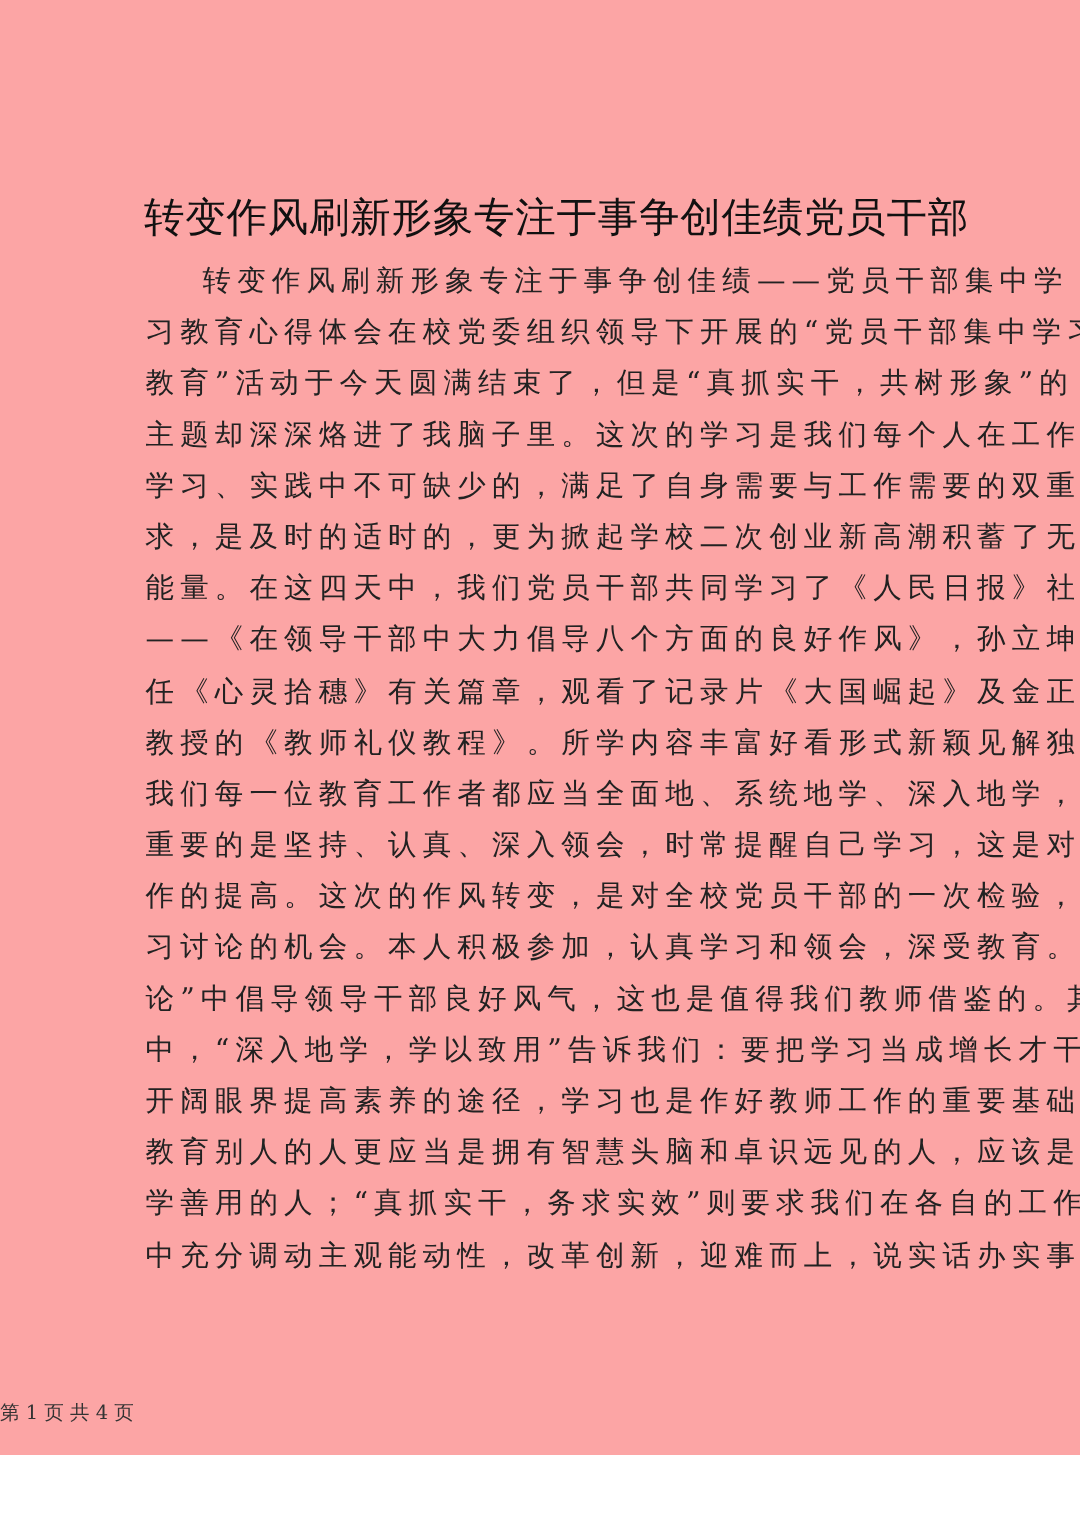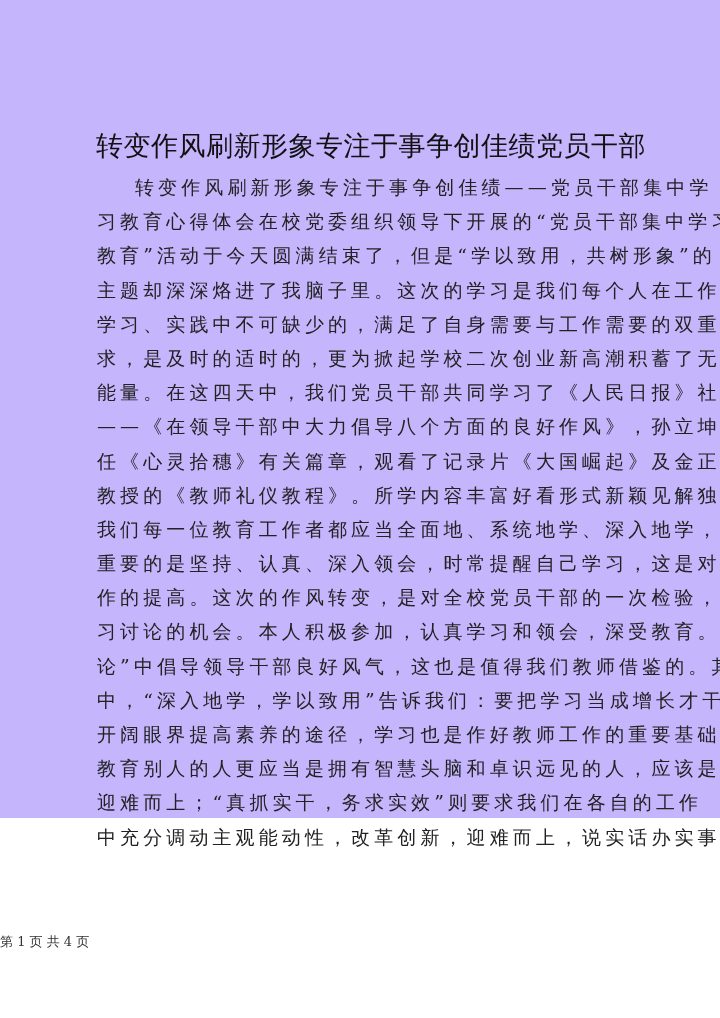--- a/index.html
+++ b/index.html
@@ -1,17 +1,17 @@
 <!DOCTYPE html>
 <html><head>
   <meta charset="utf-8">
   <style>
     html, body { margin: 0; padding: 0; background: #ffffff; }
     body { width: 720px; height: 1018px; position: relative; overflow: hidden; }
-    .page { position: absolute; left: 0; top: 0; width: 720px; height: 818px; background: #c4b5fd; }
+    .page { position: absolute; left: 0; top: 0; width: 720px; height: 970px; background: #fca5a5; }
     .title {
       position: absolute; left: 96px; top: 128px; width: 540px;
       font-family: "DejaVu Sans", sans-serif; font-size: 27px; line-height: 36px;
       color: #111; white-space: nowrap; letter-spacing: 0.5px;
     }
     .body-text {
       position: absolute; left: 97px; top: 170px; width: 540px;
       font-family: "DejaVu Serif", serif; font-size: 19px;
       color: #222;
     }
@@ -27,34 +27,34 @@
   </style>
 </head>
 <body>
 
 <div class="page">
   <div class="title">转变作风刷新形象专注于事争创佳绩党员干部</div>
 
   <div class="body-text">
     <div class="line indent">转变作风刷新形象专注于事争创佳绩——党员干部集中学</div>
     <div class="line">习教育心得体会在校党委组织领导下开展的“党员干部集中学习</div>
-    <div class="line">教育”活动于今天圆满结束了，但是“学以致用，共树形象”的</div>
+    <div class="line">教育”活动于今天圆满结束了，但是“真抓实干，共树形象”的</div>
     <div class="line">主题却深深烙进了我脑子里。这次的学习是我们每个人在工作、</div>
     <div class="line">学习、实践中不可缺少的，满足了自身需要与工作需要的双重要</div>
     <div class="line">求，是及时的适时的，更为掀起学校二次创业新高潮积蓄了无穷</div>
     <div class="line">能量。在这四天中，我们党员干部共同学习了《人民日报》社论</div>
     <div class="line">——《在领导干部中大力倡导八个方面的良好作风》，孙立坤主</div>
     <div class="line">任《心灵拾穗》有关篇章，观看了记录片《大国崛起》及金正昆</div>
     <div class="line">教授的《教师礼仪教程》。所学内容丰富好看形式新颖见解独到，</div>
     <div class="line">我们每一位教育工作者都应当全面地、系统地学、深入地学，更</div>
     <div class="line">重要的是坚持、认真、深入领会，时常提醒自己学习，这是对工</div>
     <div class="line">作的提高。这次的作风转变，是对全校党员干部的一次检验，学</div>
     <div class="line">习讨论的机会。本人积极参加，认真学习和领会，深受教育。“八</div>
     <div class="line">论”中倡导领导干部良好风气，这也是值得我们教师借鉴的。其</div>
     <div class="line">中，“深入地学，学以致用”告诉我们：要把学习当成增长才干</div>
     <div class="line">开阔眼界提高素养的途径，学习也是作好教师工作的重要基础，</div>
     <div class="line">教育别人的人更应当是拥有智慧头脑和卓识远见的人，应该是勤</div>
-    <div class="line">迎难而上；“真抓实干，务求实效”则要求我们在各自的工作</div>
+    <div class="line">学善用的人；“真抓实干，务求实效”则要求我们在各自的工作</div>
     <div class="line">中充分调动主观能动性，改革创新，迎难而上，说实话办实事求</div>
   </div>
 
   <div class="footer">第 1 页  共 4 页</div>
 </div>
 
 </body></html>

